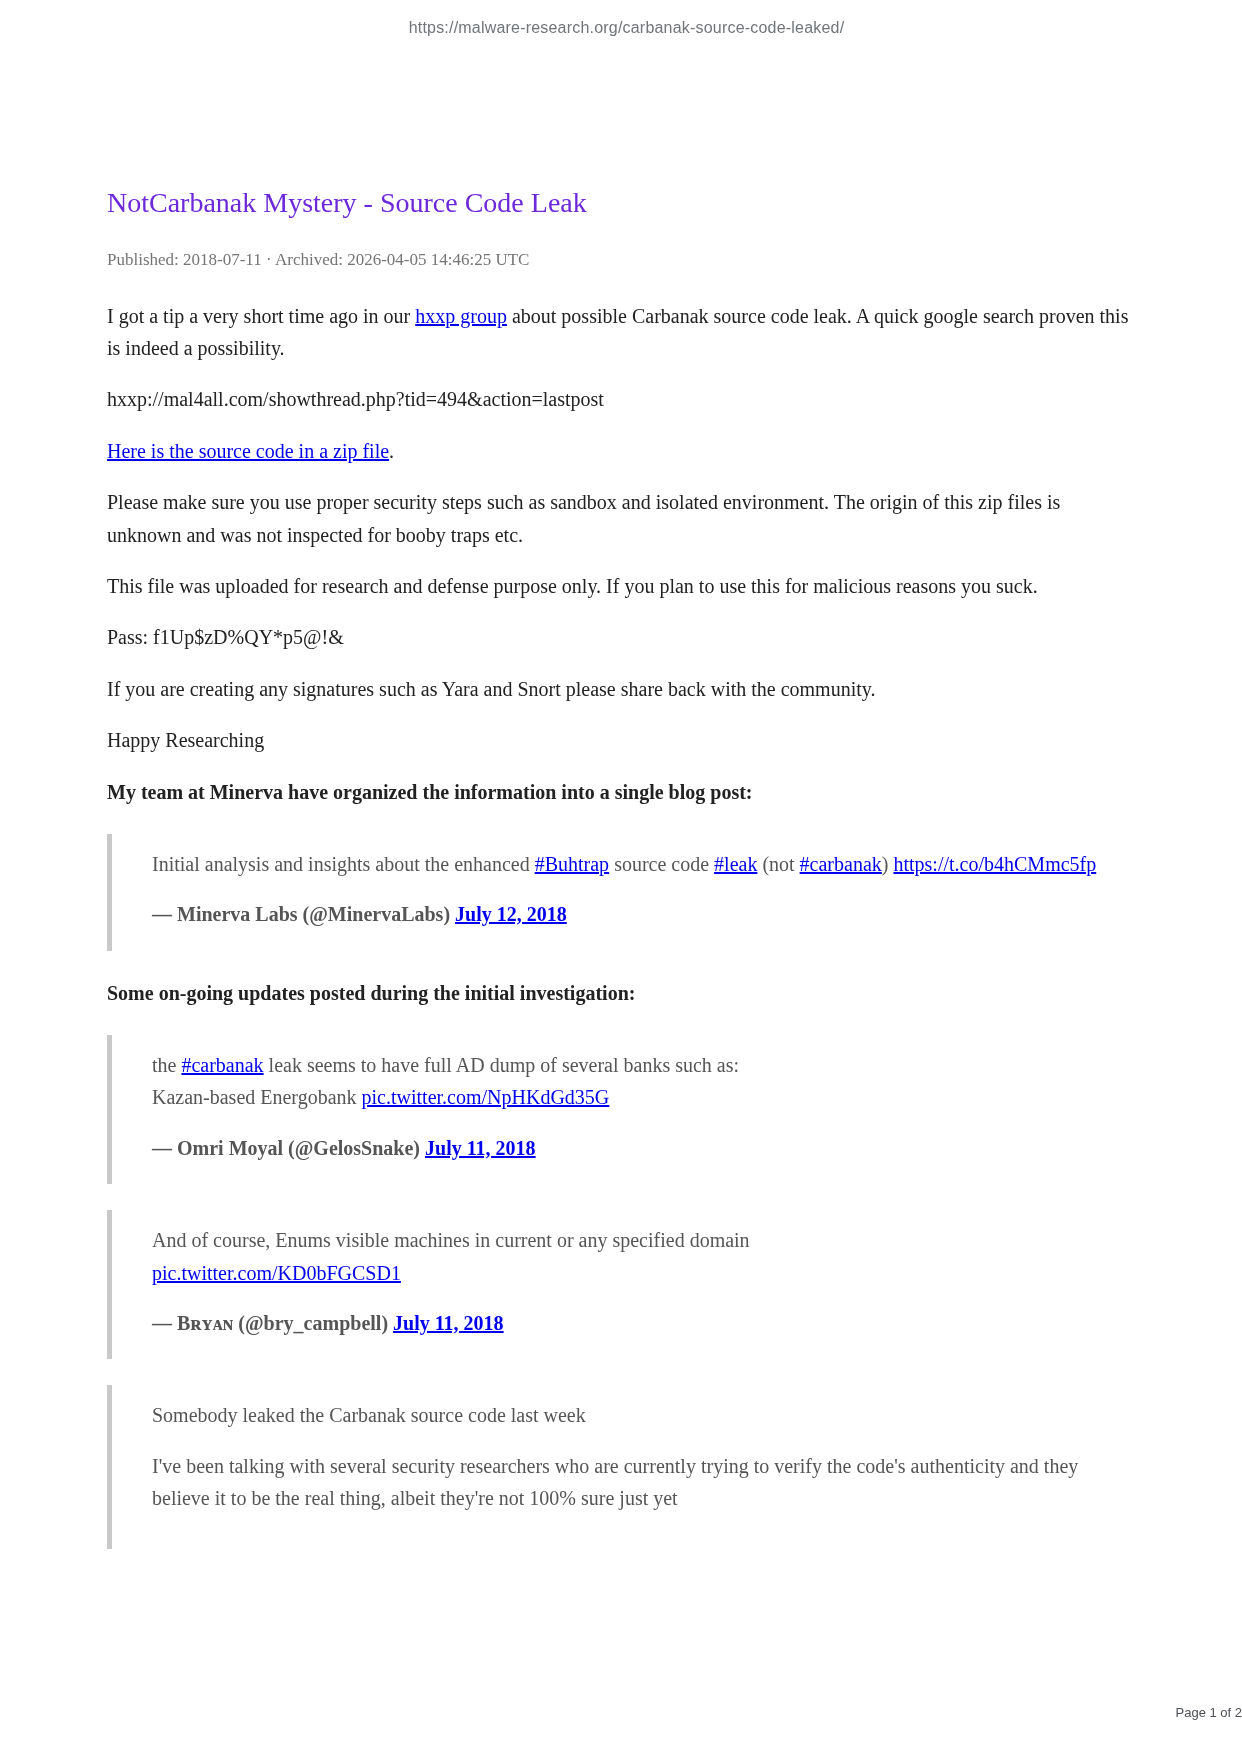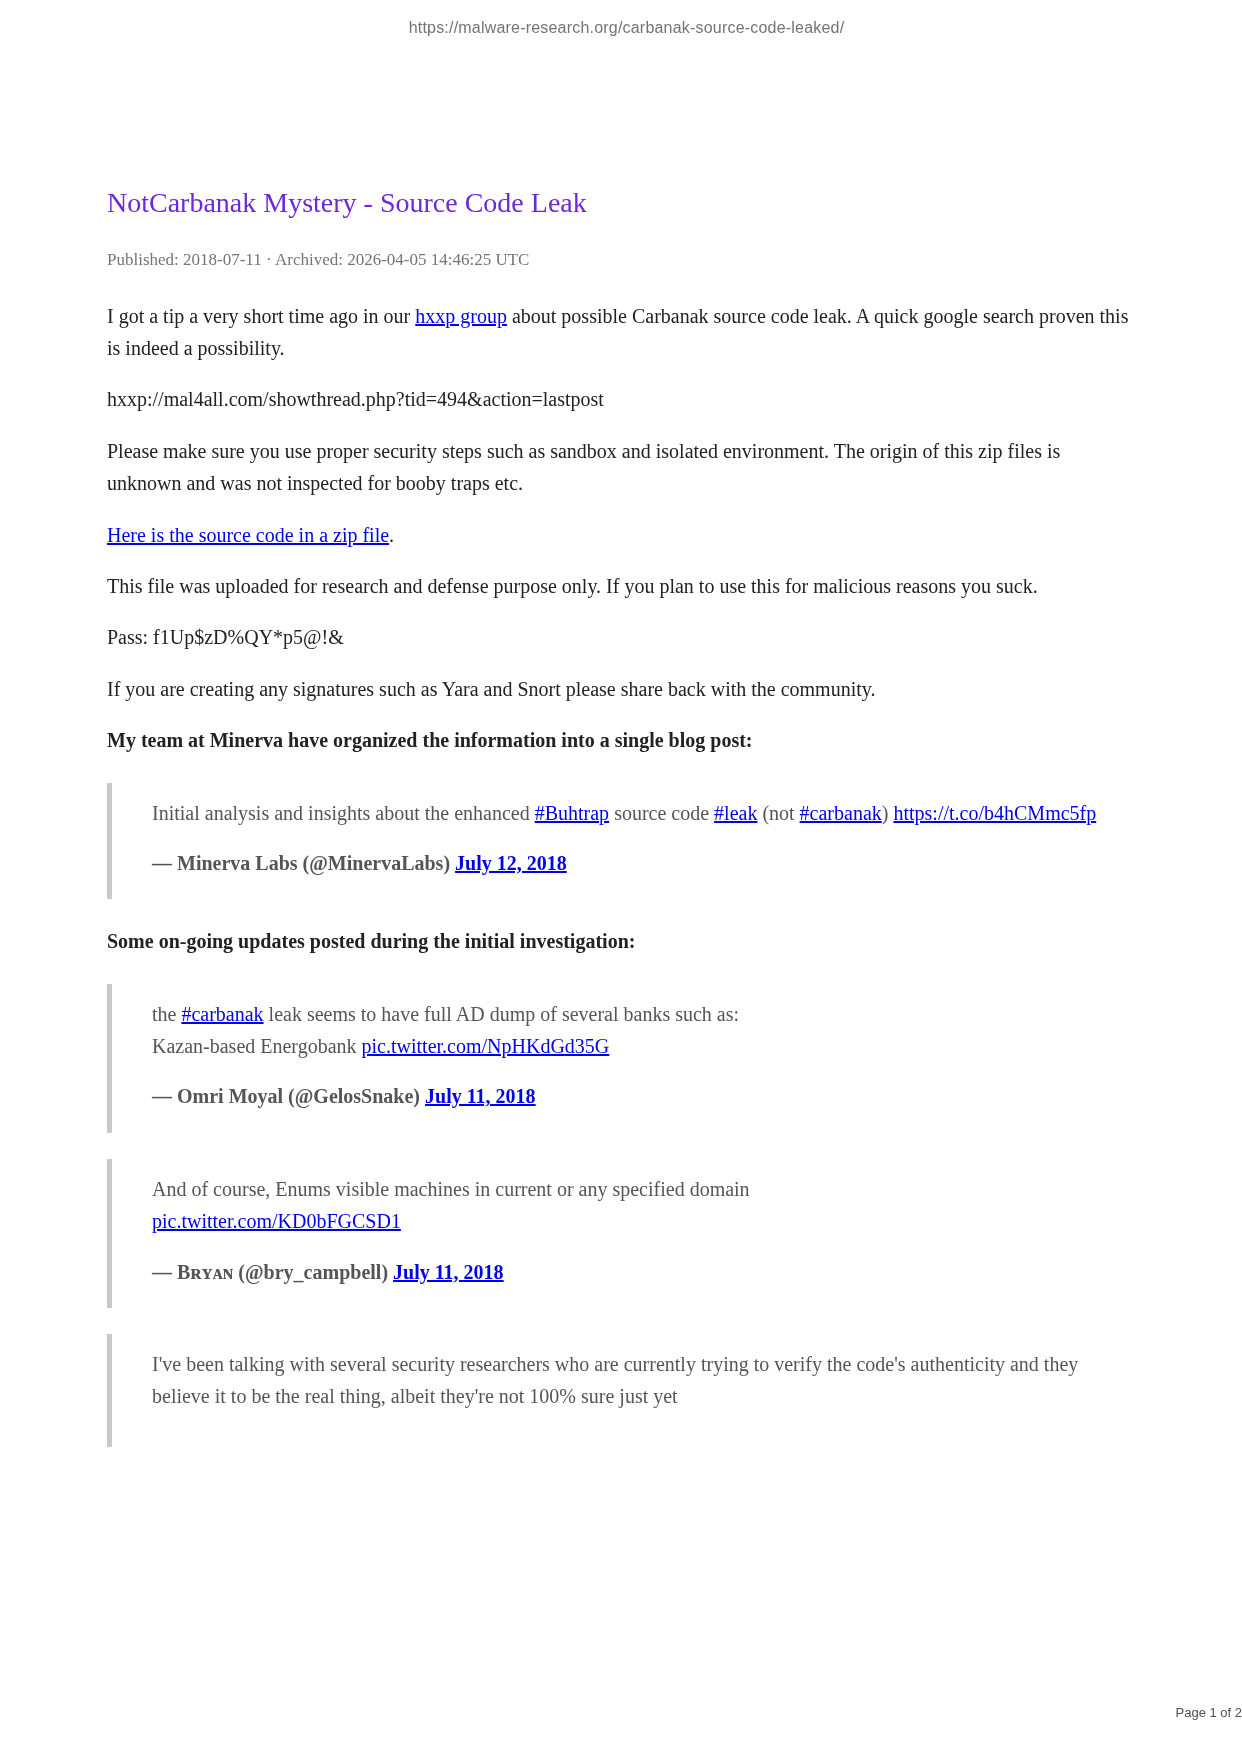--- a/index.html
+++ b/index.html
@@ -86,25 +86,26 @@
 <body>
 
 <div class="print-header">https://malware-research.org/carbanak-source-code-leaked/</div>
 
 <div class="content">
   <h1 class="title">NotCarbanak Mystery - Source Code Leak</h1>
   <p class="meta">Published: 2018-07-11 · Archived: 2026-04-05 14:46:25 UTC</p>
 
   <p class="body-p">I got a tip a very short time ago in our <a href="#">hxxp group</a> about possible Carbanak source code leak. A quick google search proven this is indeed a possibility.</p>
   <p class="body-p">hxxp://mal4all.com/showthread.php?tid=494&amp;action=lastpost</p>
+  <p class="body-p"><a href="#">Here is the source code in a zip file</a>.</p>
   <p class="body-p">Please make sure you use proper security steps such as sandbox and isolated environment. The origin of this zip files is unknown and was not inspected for booby traps etc.</p>
-  <p class="body-p"><a href="#">Here is the source code in a zip file</a>.</p>
   <p class="body-p">This file was uploaded for research and defense purpose only. If you plan to use this for malicious reasons you suck.</p>
   <p class="body-p">Pass: f1Up$zD%QY*p5@!&amp;</p>
   <p class="body-p">If you are creating any signatures such as Yara and Snort please share back with the community.</p>
+  <p class="body-p">Happy Researching</p>
 
   <p class="body-p bold-p">My team at Minerva have organized the information into a single blog post:</p>
 
   <blockquote class="tweet">
     <p class="body-p">Initial analysis and insights about the enhanced <a href="#">#Buhtrap</a> source code <a href="#">#leak</a> (not <a href="#">#carbanak</a>) <a href="#">https://t.co/b4hCMmc5fp</a></p>
     <p class="body-p attr">— Minerva Labs (@MinervaLabs) <a href="#">July 12, 2018</a></p>
   </blockquote>
 
   <p class="body-p bold-p">Some on-going updates posted during the initial investigation:</p>
 
@@ -112,17 +113,18 @@
     <p class="body-p">the <a href="#">#carbanak</a> leak seems to have full AD dump of several banks such as:<br>Kazan-based Energobank <a href="#">pic.twitter.com/NpHKdGd35G</a></p>
     <p class="body-p attr">— Omri Moyal (@GelosSnake) <a href="#">July 11, 2018</a></p>
   </blockquote>
 
   <blockquote class="tweet">
     <p class="body-p">And of course, Enums visible machines in current or any specified domain<br><a href="#">pic.twitter.com/KD0bFGCSD1</a></p>
     <p class="body-p attr">— Bʀʏᴀɴ (@bry_campbell) <a href="#">July 11, 2018</a></p>
   </blockquote>
 
   <blockquote class="tweet">
+    <p class="body-p">Somebody leaked the Carbanak source code last week</p>
     <p class="body-p">I've been talking with several security researchers who are currently trying to verify the code's authenticity and they believe it to be the real thing, albeit they're not 100% sure just yet</p>
   </blockquote>
 </div>
 
 <div class="print-footer">Page 1 of 2</div>
 
 </body></html>

